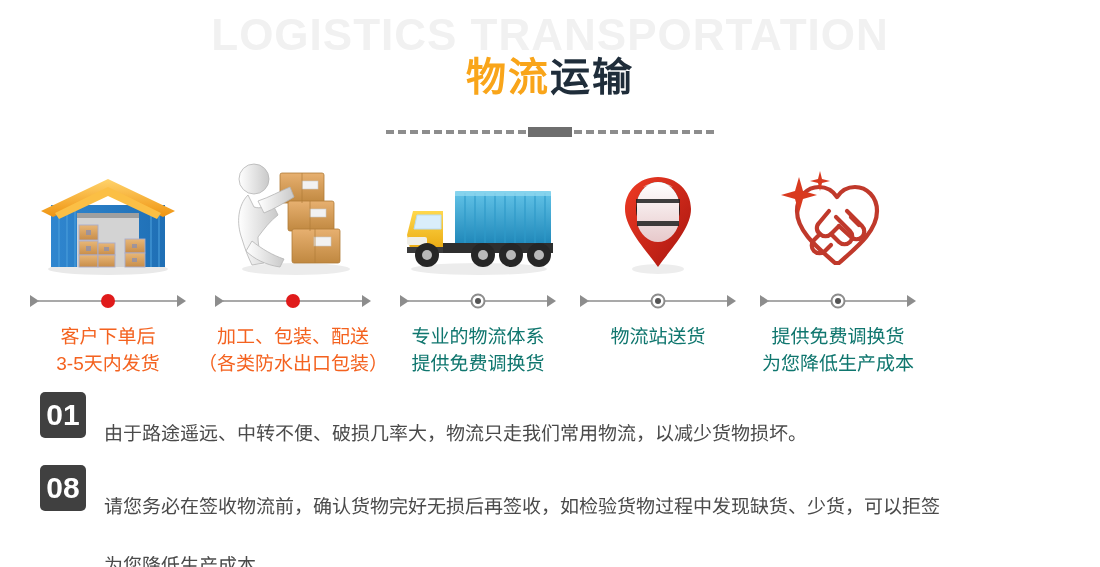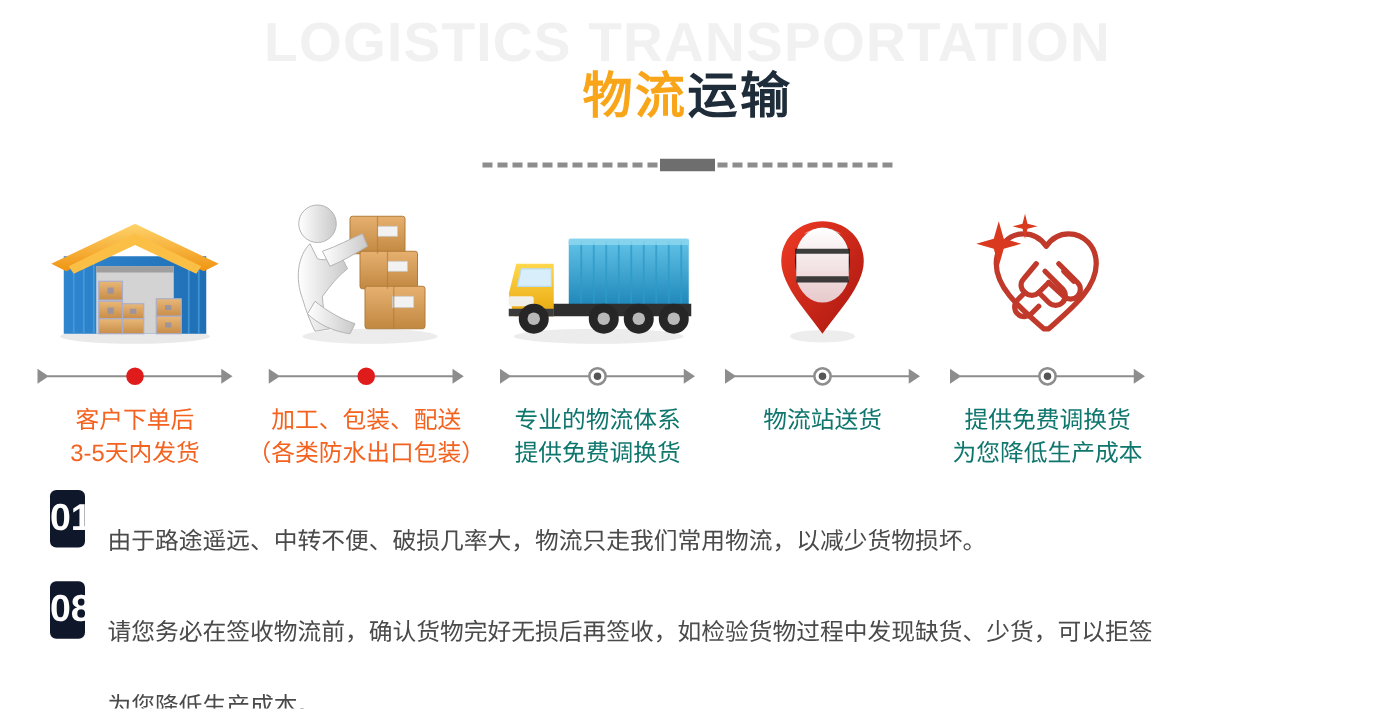--- a/index.html
+++ b/index.html
@@ -127,24 +127,24 @@
     padding: 8px 0 0 40px;
     box-sizing: border-box;
   }
   .note {
     display: flex;
     align-items: flex-start;
     margin-bottom: 14px;
   }
   .badge {
     flex: none;
-    width: 28px;
+    width: 46px;
     height: 46px;
     border-radius: 5px;
-    background: #0f172a;
+    background: #404040;
     color: #ffffff;
     font-size: 30px;
     font-weight: bold;
     line-height: 46px;
     text-align: center;
     letter-spacing: 0px;
     margin-top: 2px;
   }
   .note-text {
     margin-left: 18px;

